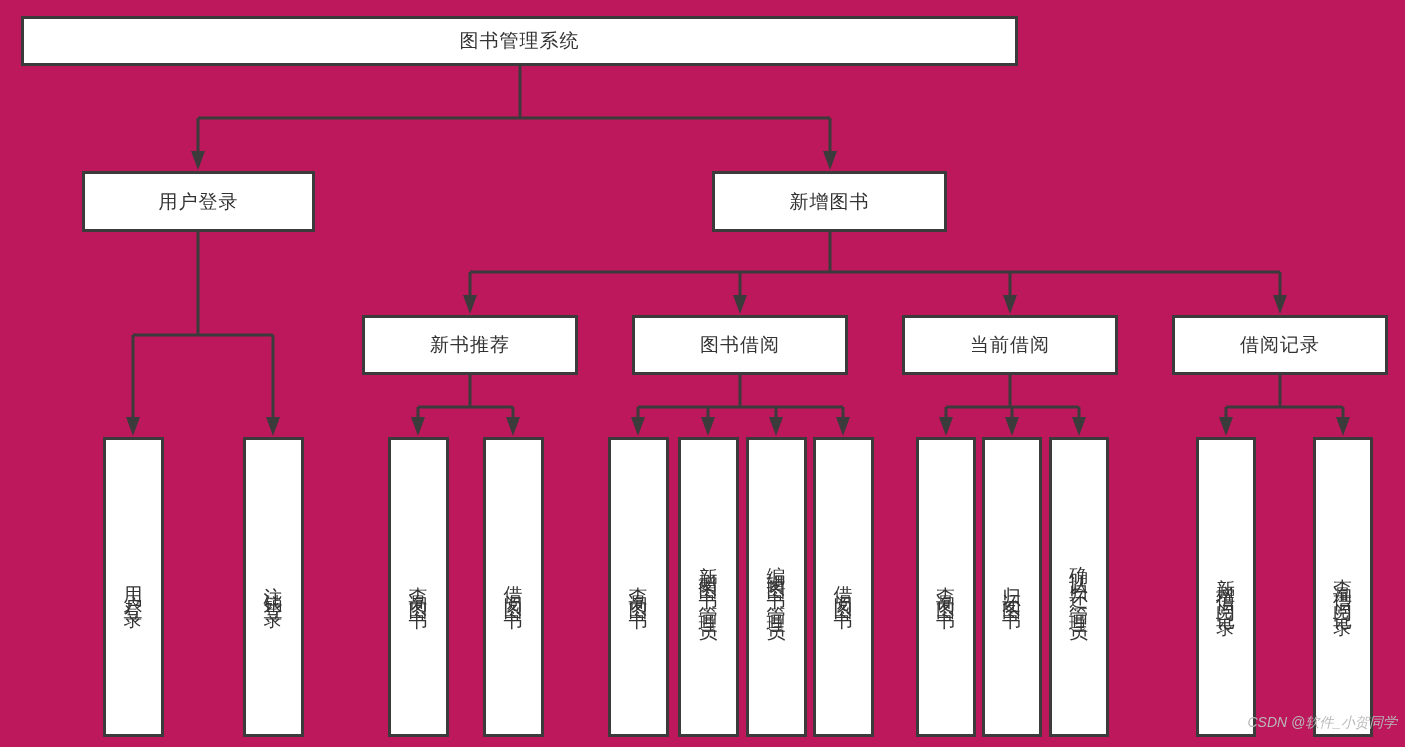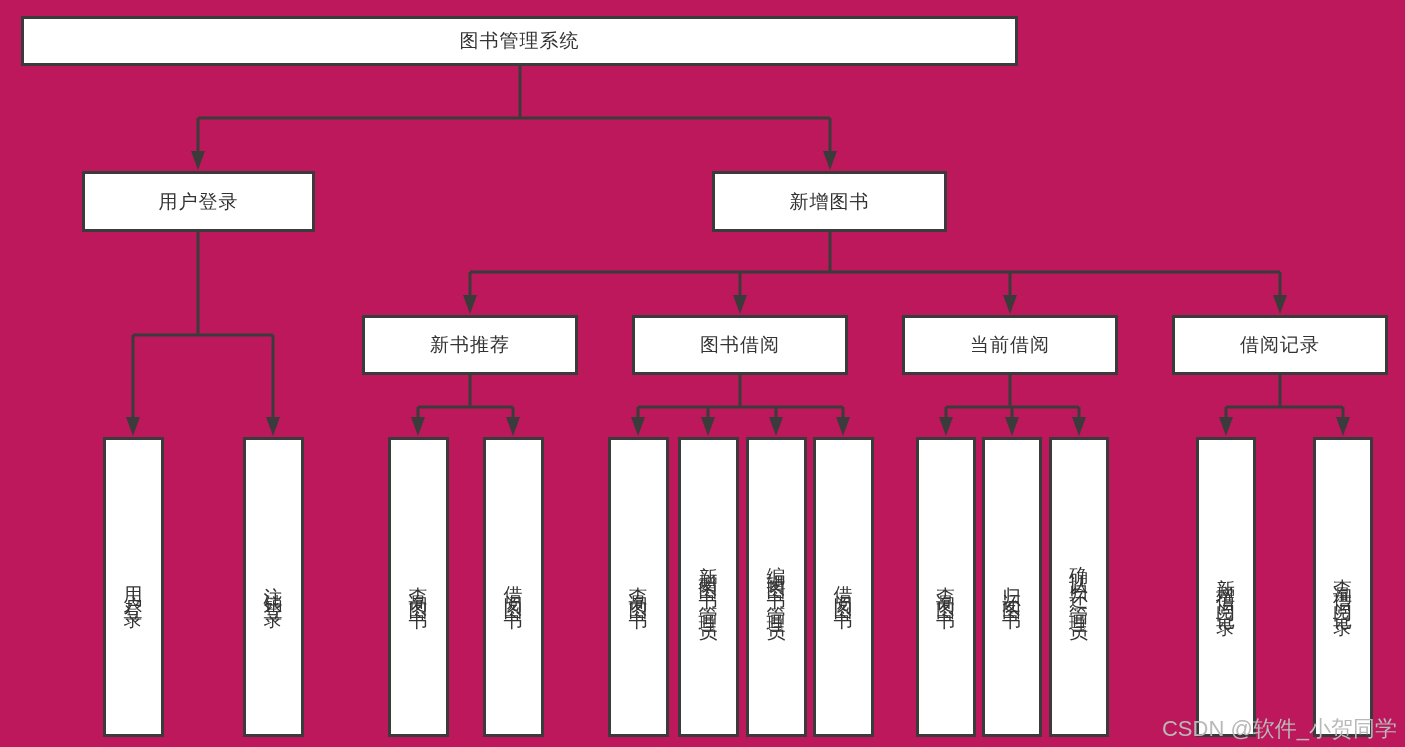--- a/index.html
+++ b/index.html
@@ -18,22 +18,23 @@
     position:absolute;box-sizing:border-box;background:var(--fill);
     border:3px solid var(--line);color:var(--text);
     display:flex;align-items:center;justify-content:center;
   }
   .h-node{font-size:19px;letter-spacing:1px;}
   .v-node{
     writing-mode:vertical-rl;text-orientation:mixed;
     font-size:19px;letter-spacing:8px;line-height:1;
   }
   .watermark{
-    position:absolute;color:var(--wm);font-size:22px;white-space:nowrap;
+    position:absolute;color:var(--wm);font-size:14px;white-space:nowrap;
     z-index:5;
+    font-style:italic;
   }
 </style>
 </head>
 <body>
 
 <div class="stage">
 
   <svg class="connectors" width="1405" height="747" viewBox="0 0 1405 747" xmlns="http://www.w3.org/2000/svg">
     <g stroke="#3b3b3b" stroke-width="3" fill="none">
 

